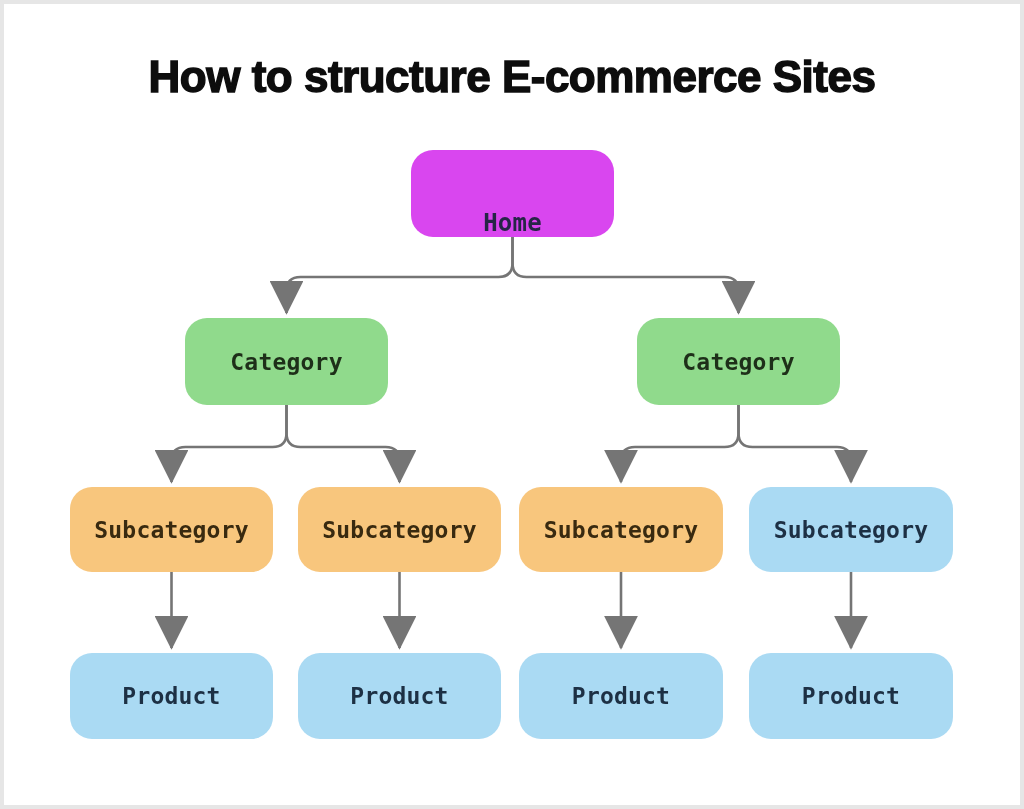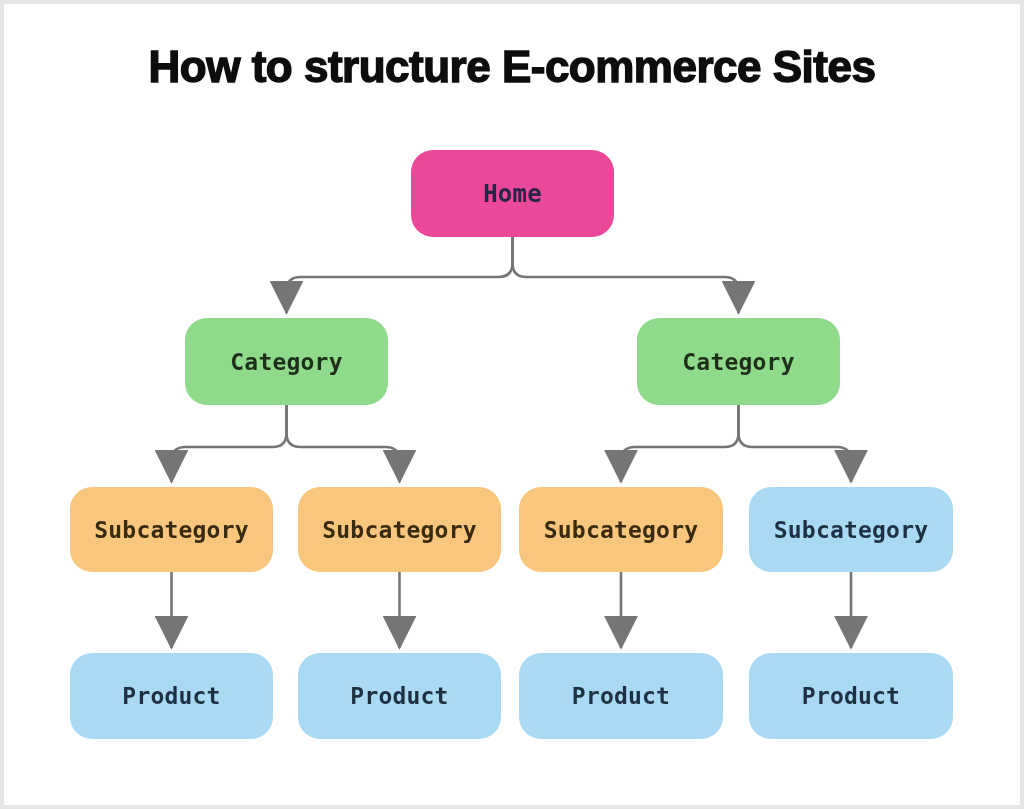--- a/index.html
+++ b/index.html
@@ -17,21 +17,21 @@
     height: 809px;
     background: #ffffff;
     box-shadow: inset 0 0 0 4px #e6e6e6; 
     box-sizing: border-box;
   }
   .title {
     position: absolute;
     top: 36px;
     left: 0;
     right: 0;
-    margin: 6px;
+    margin: 16px;
     text-align: center;
     font-size: 44px;
     line-height: 1.15;
     font-weight: bold;
     letter-spacing: -0.5px;
     color: #0d0d0d;
     -webkit-text-stroke: 1.4px #0d0d0d; 
   }
   .connectors {
     position: absolute;
@@ -92,21 +92,21 @@
     <path class="connector" d="M286.5,405 V433 Q286.5,447 272.5,447 H185.5 Q171.5,447 171.5,461 V482" marker-end="url(#arrowhead)" stroke="#757575"></path>
     <path class="connector" d="M286.5,405 V433 Q286.5,447 300.5,447 H385.5 Q399.5,447 399.5,461 V482" marker-end="url(#arrowhead)" stroke="#757575"></path>
     <path class="connector" d="M738.5,405 V433 Q738.5,447 724.5,447 H635 Q621,447 621,461 V482" marker-end="url(#arrowhead)" stroke="#757575"></path>
     <path class="connector" d="M738.5,405 V433 Q738.5,447 752.5,447 H837 Q851,447 851,461 V482" marker-end="url(#arrowhead)" stroke="#757575"></path>
     <path class="connector" d="M171.5,572 V648" marker-end="url(#arrowhead)" stroke="#757575"></path>
     <path class="connector" d="M399.5,572 V648" marker-end="url(#arrowhead)" stroke="#757575"></path>
     <path class="connector" d="M621,572 V648" marker-end="url(#arrowhead)" stroke="#757575"></path>
     <path class="connector" d="M851,572 V648" marker-end="url(#arrowhead)" stroke="#757575"></path>
   </svg>
 
-  <div class="node n-home" style="background-color: #ec4899; color: rgb(38, 37, 71);">
+  <div class="node n-home" style="background-color: #d946ef; color: rgb(38, 37, 71); align-items: flex-end;">
     <span class="node-label lg">Home</span>
   </div>
 
   <div class="node n-cat1" style="background-color: rgb(144, 218, 140); color: rgb(30, 47, 25);">
     <span class="node-label">Category</span>
   </div>
 
   <div class="node n-cat2" style="background-color: rgb(144, 218, 140); color: rgb(30, 47, 25);">
     <span class="node-label">Category</span>
   </div>

